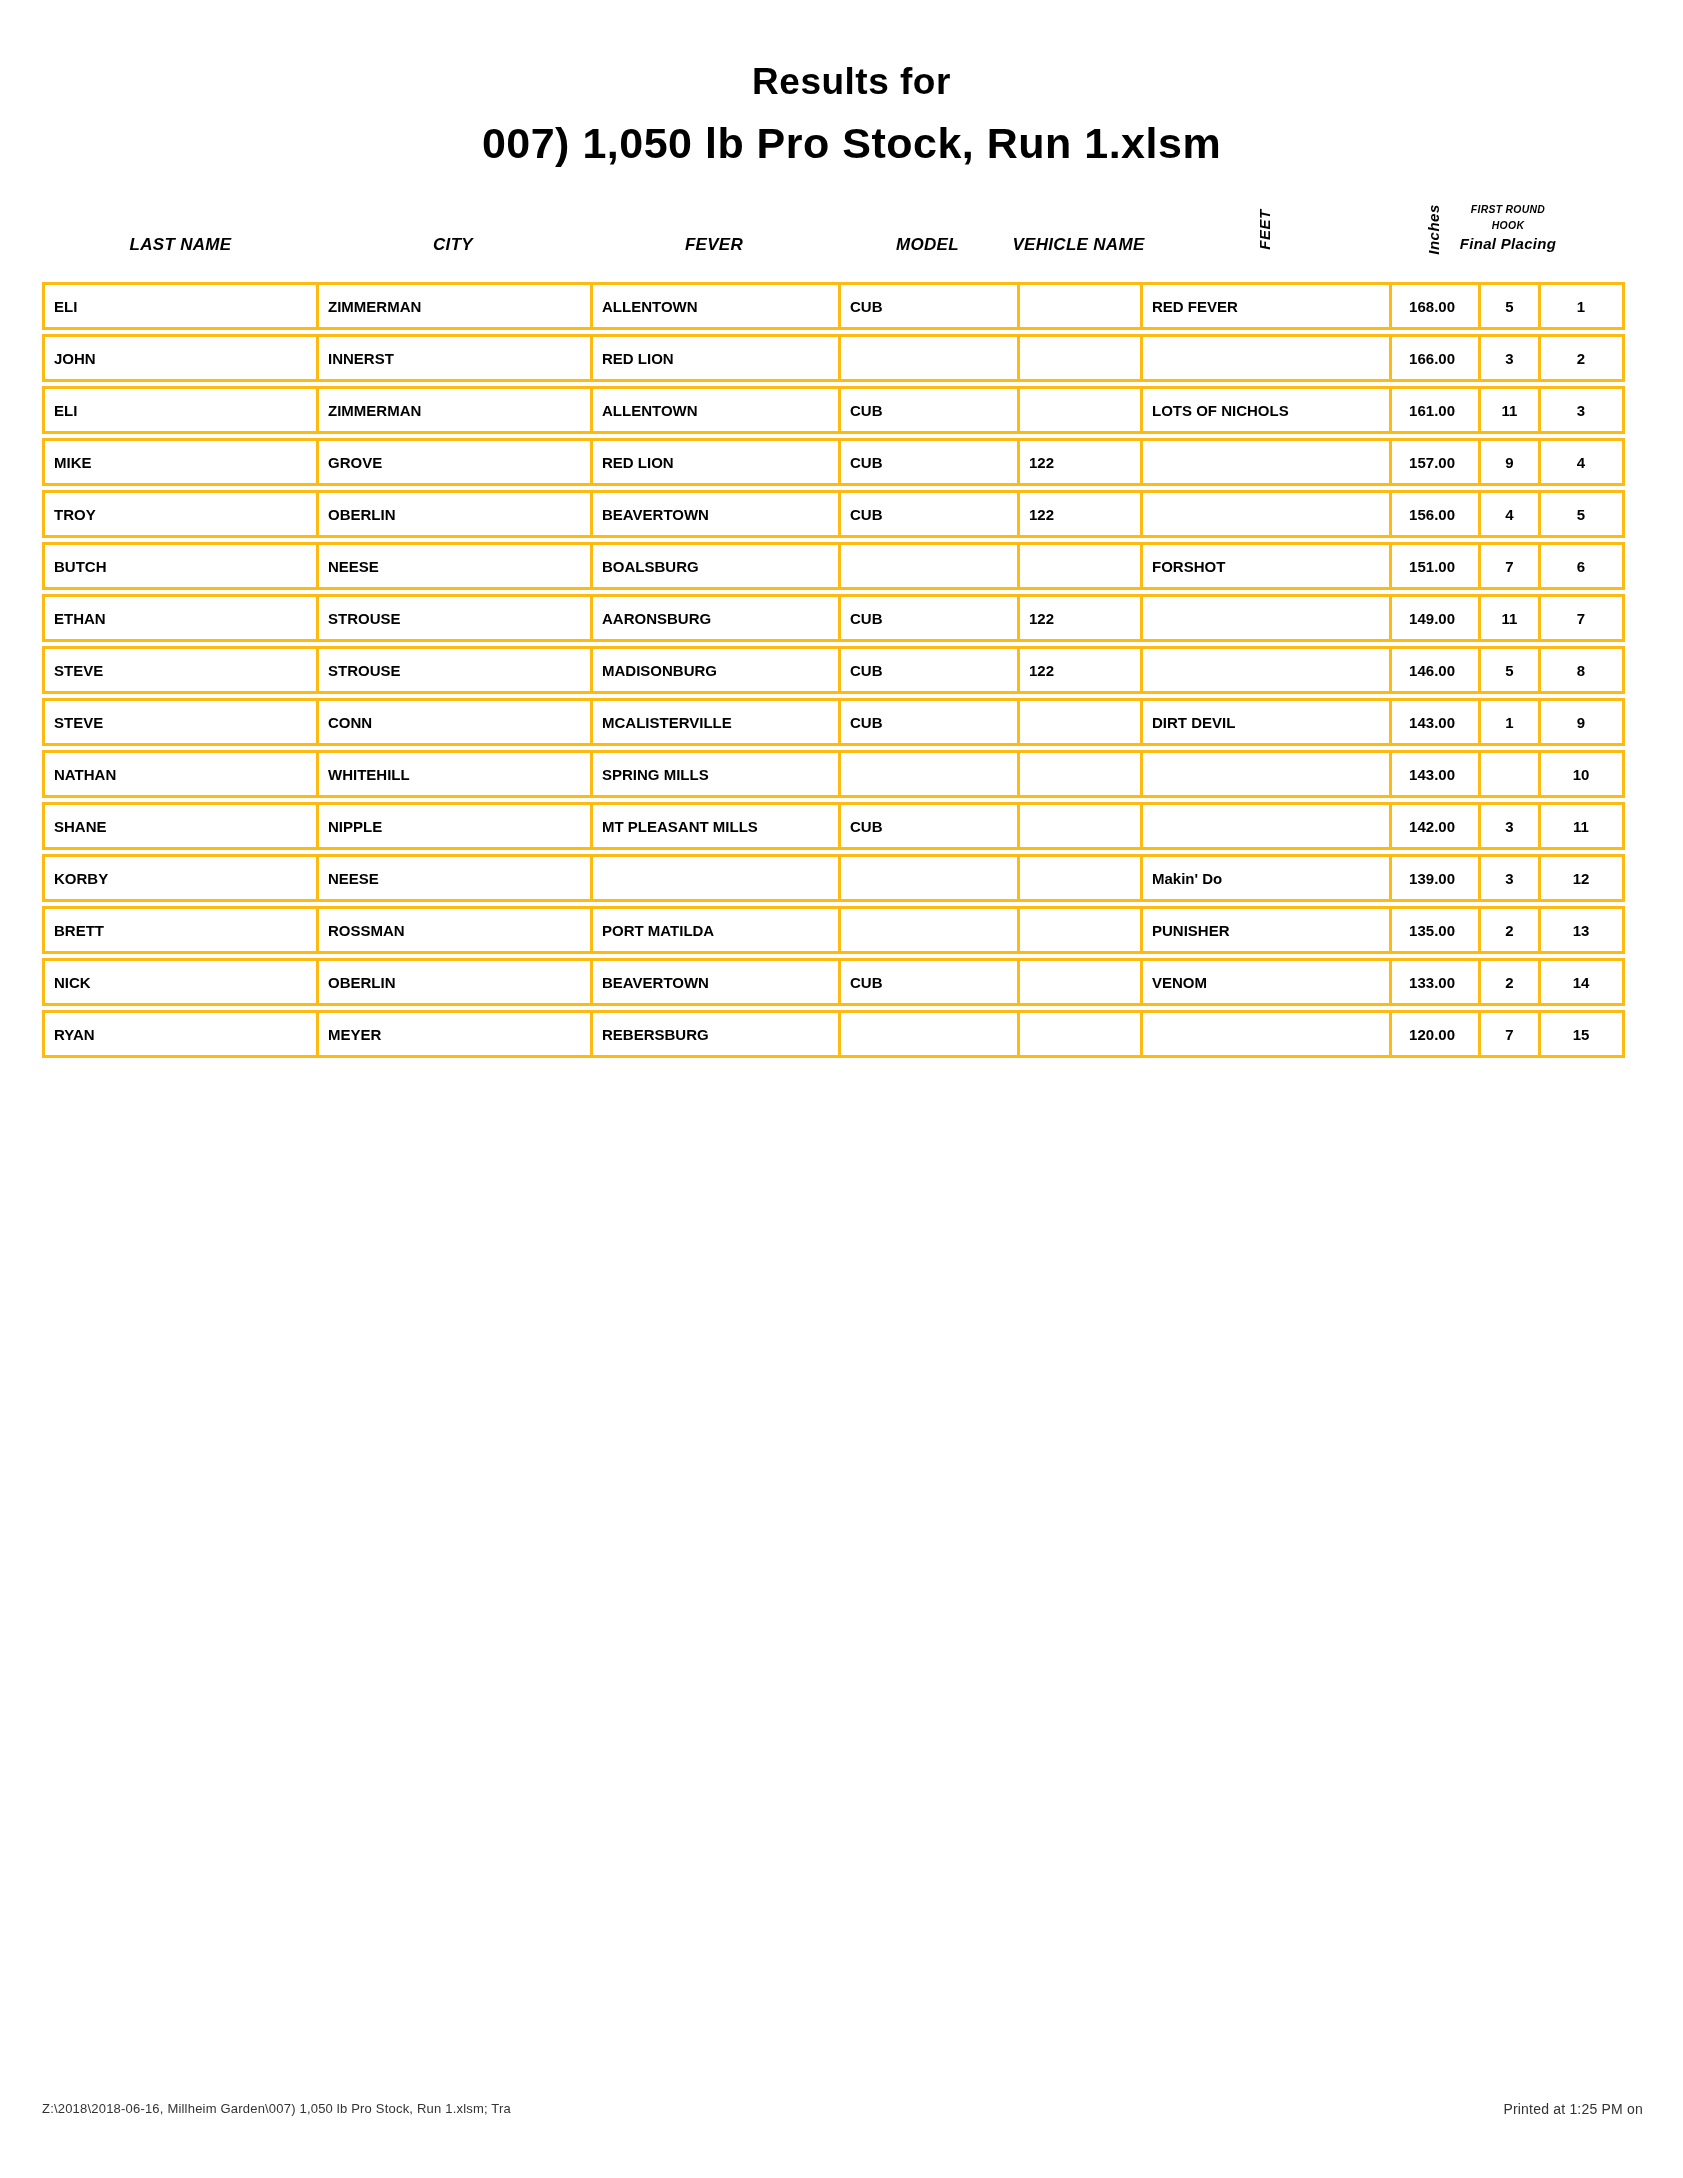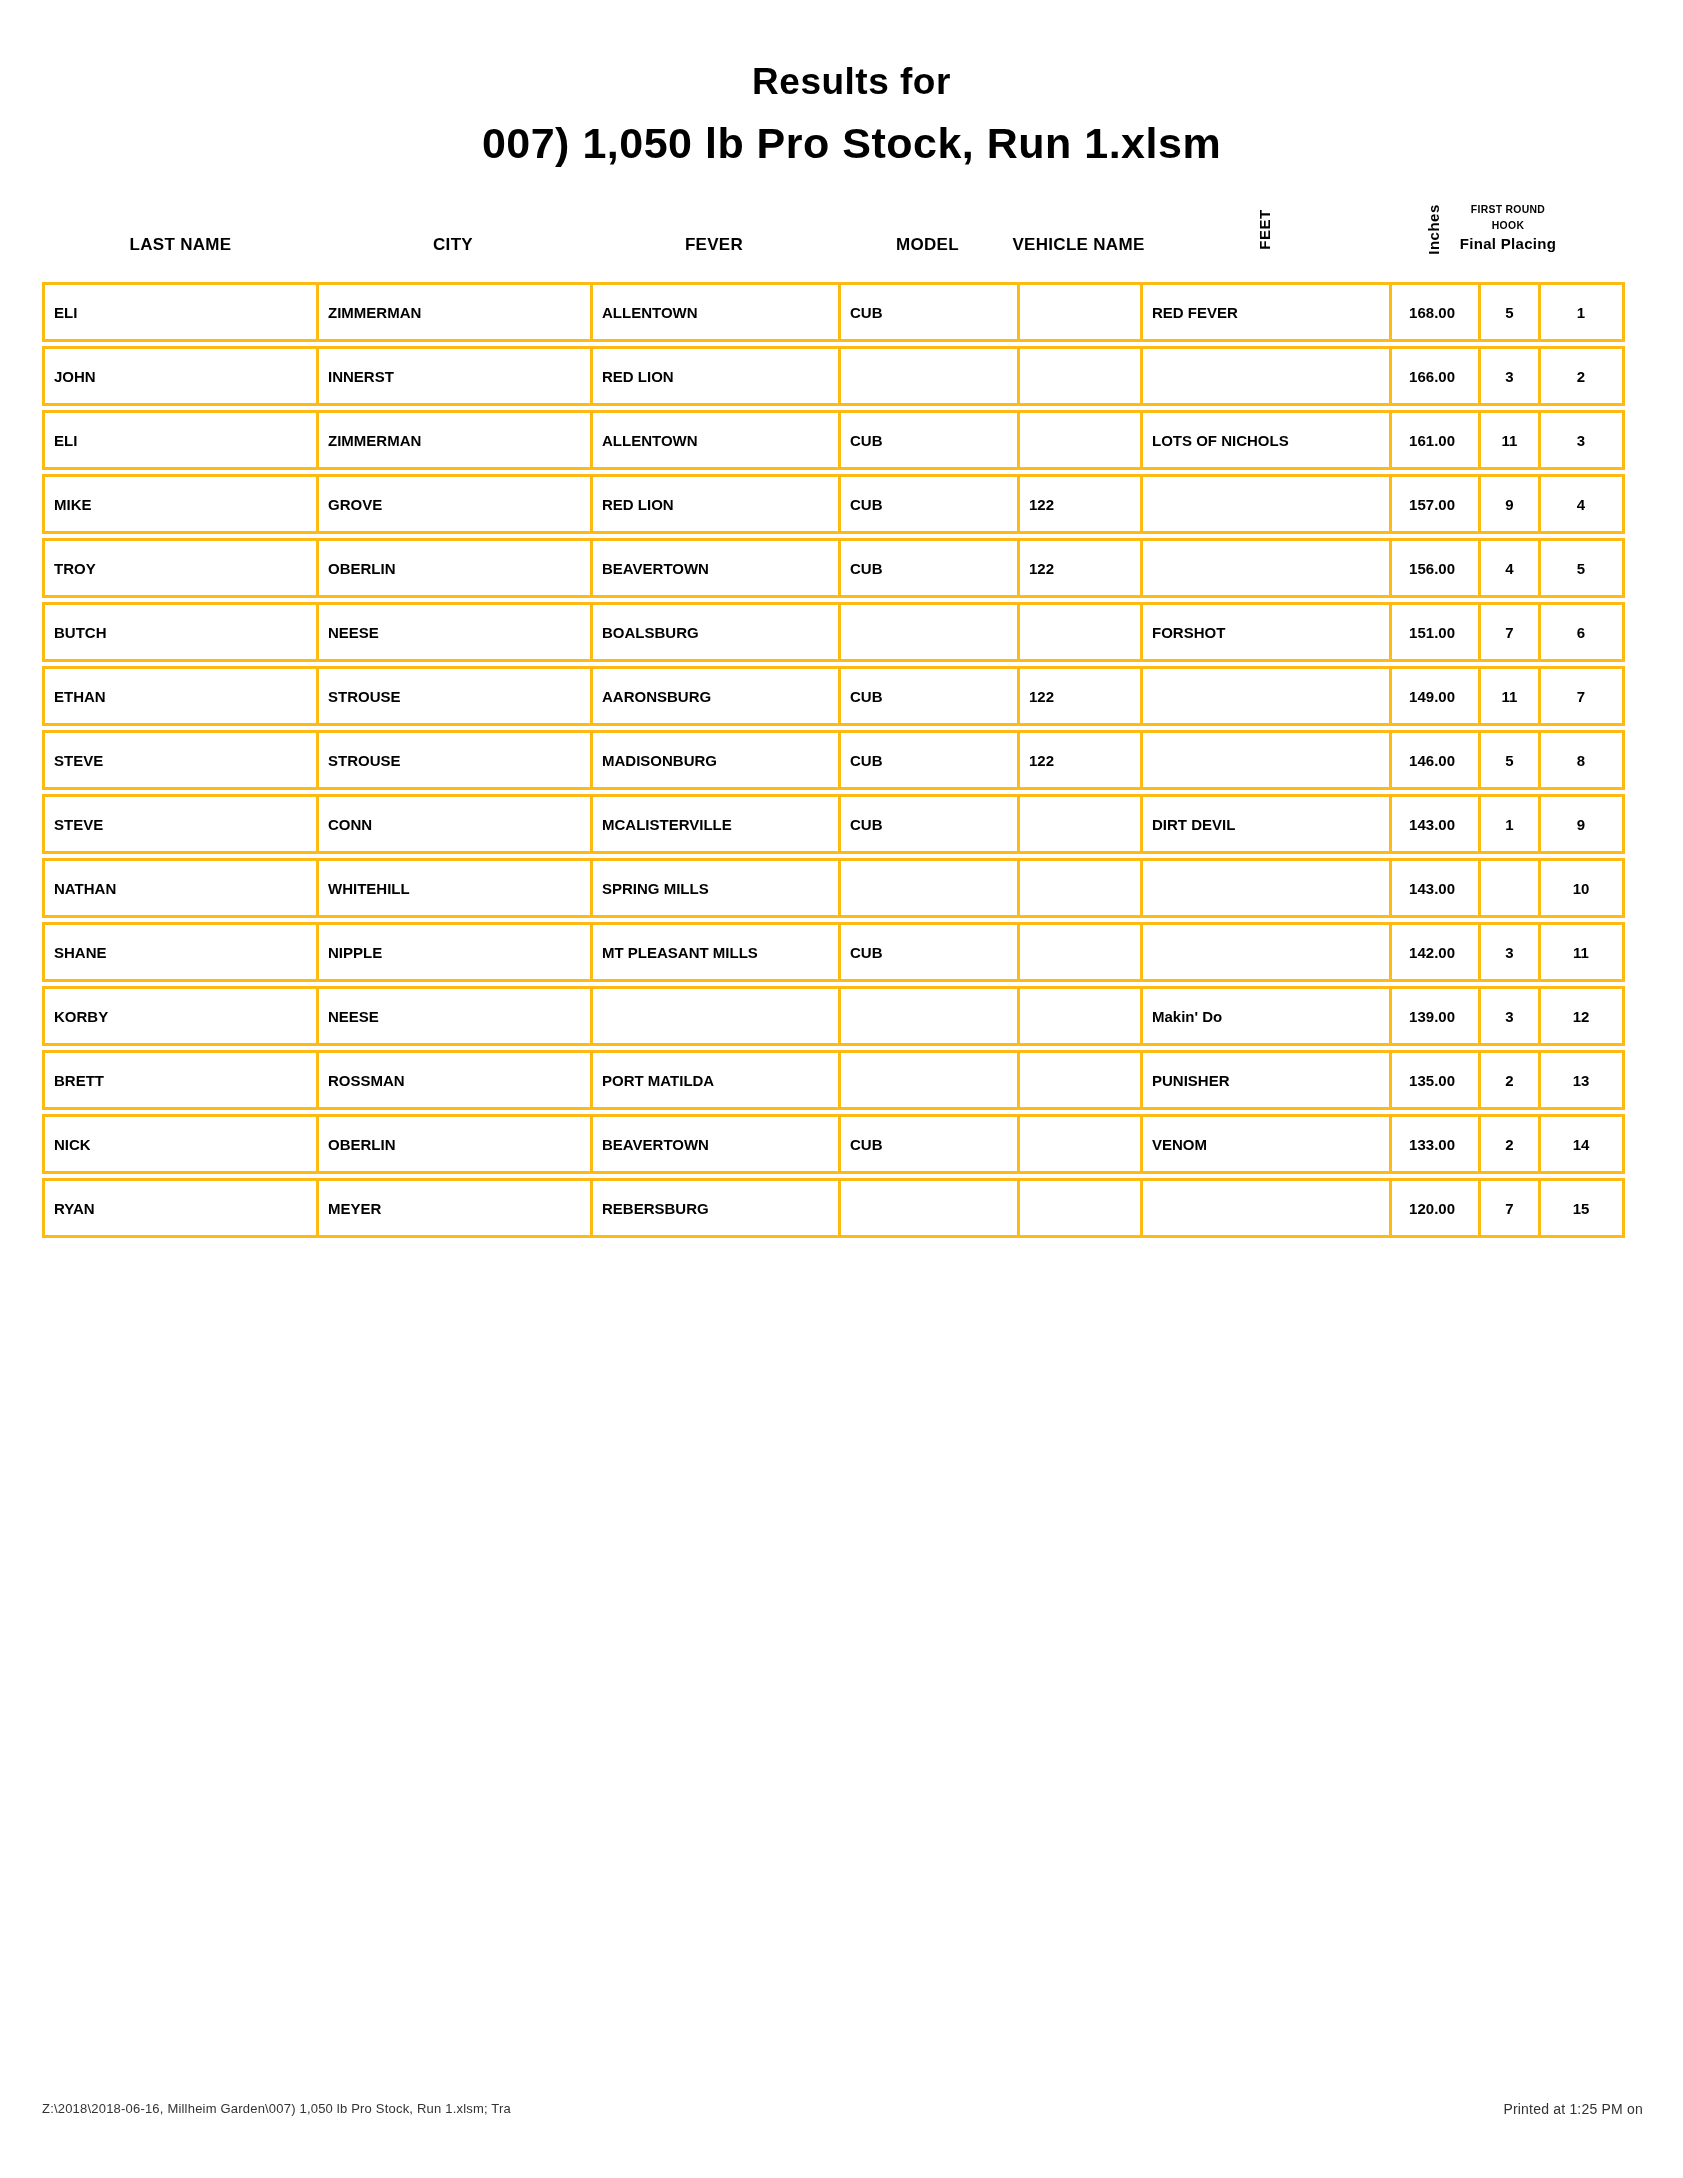--- a/index.html
+++ b/index.html
@@ -25,38 +25,38 @@
 
   .hdr-row, .row {
     display: grid;
     grid-template-columns: 271px 274px 248px 179px 123px 249px 89px 60px 83px;
     width: 1583px;
   }
   .hdr-row { height: 89px; border: 3px solid transparent; }
   .hdr-cell {
     display: flex; align-items: flex-end; justify-content: center;
     font-size: 17px; font-weight: bold; letter-spacing: 0.3px;
-    padding-bottom: 24px; white-space: nowrap;
+    padding-bottom: 24px; white-space: nowrap; font-style: italic;
   }
   .hdr-cell.rot {
     align-items: center; padding-bottom: 0;
   }
   .hdr-cell.rot .vert {
     transform: rotate(-90deg) translateX(8px);
     font-size: 15px; font-weight: bold; white-space: nowrap; letter-spacing: 0.5px;
   }
   .hdr-cell.hook {
     flex-direction: column; align-items: center; justify-content: flex-start;
     padding: 6px 0 0 0; text-align: center; line-height: 1.5;
   }
   .hook-l1, .hook-l2 { font-size: 10.4px; font-weight: bold; }
   .hook-l3 { font-size: 15px; font-weight: bold; text-align: right; }
 
   .row {
-    height: 60px;
+    height: 48px;
     border: 3px solid var(--gold);
     margin-bottom: 4px;
     background: #fff;
   }
   .cell {
     display: flex; align-items: center;
     font-size: 15px; font-weight: bold;
     padding-left: 9px;
     border-left: 3px solid var(--gold);
     overflow: hidden; white-space: nowrap;

